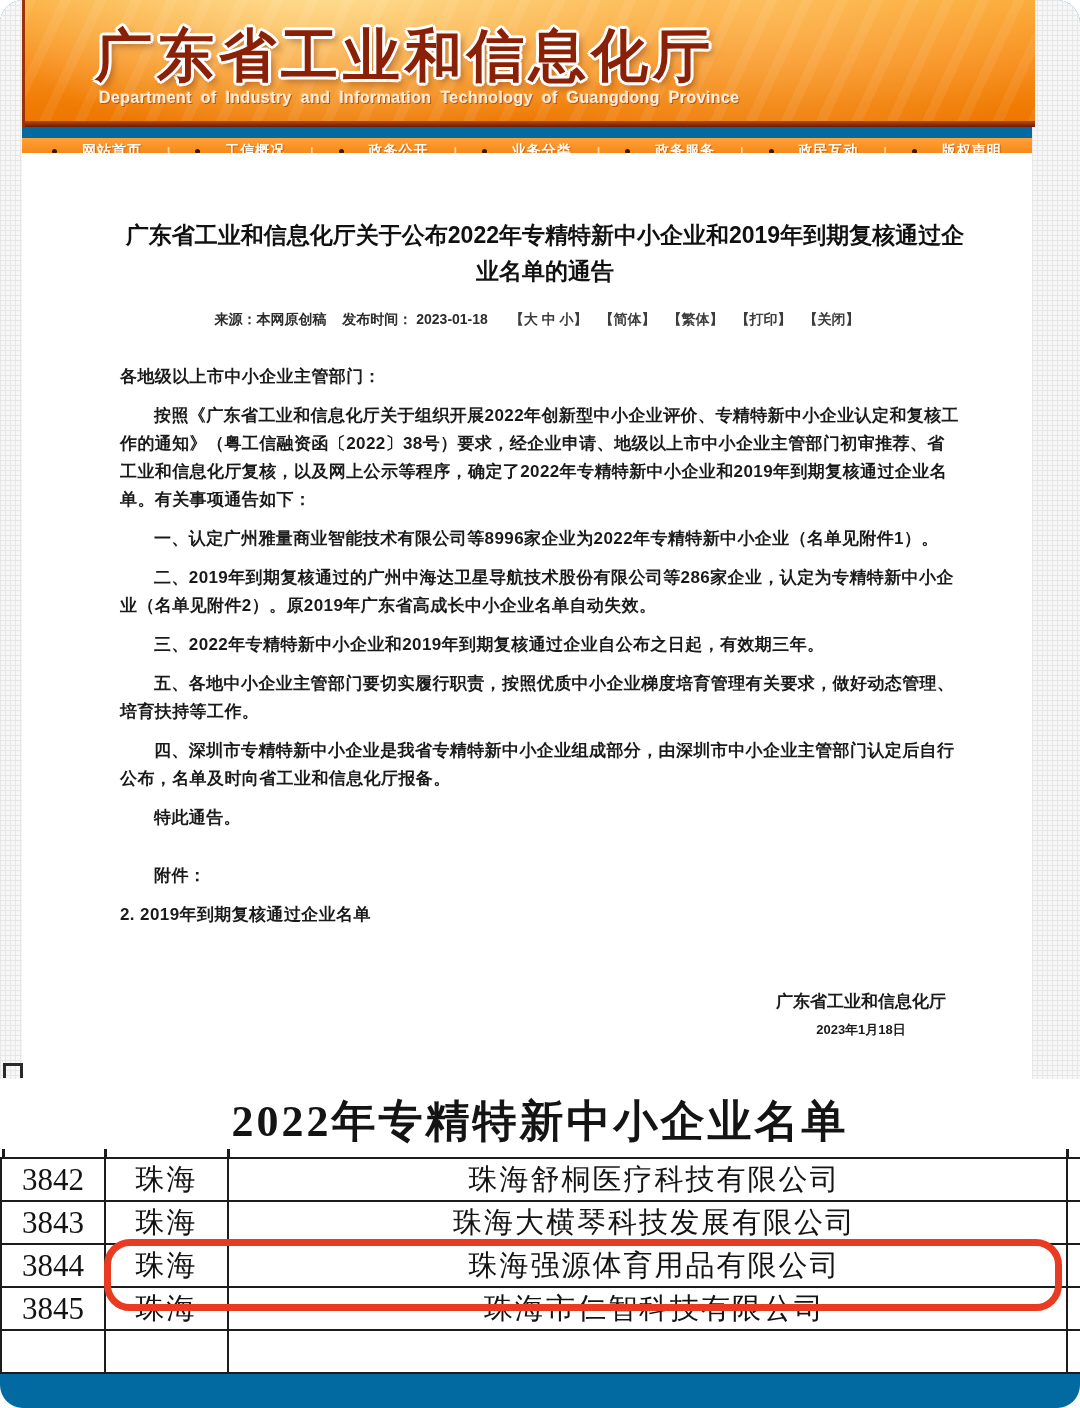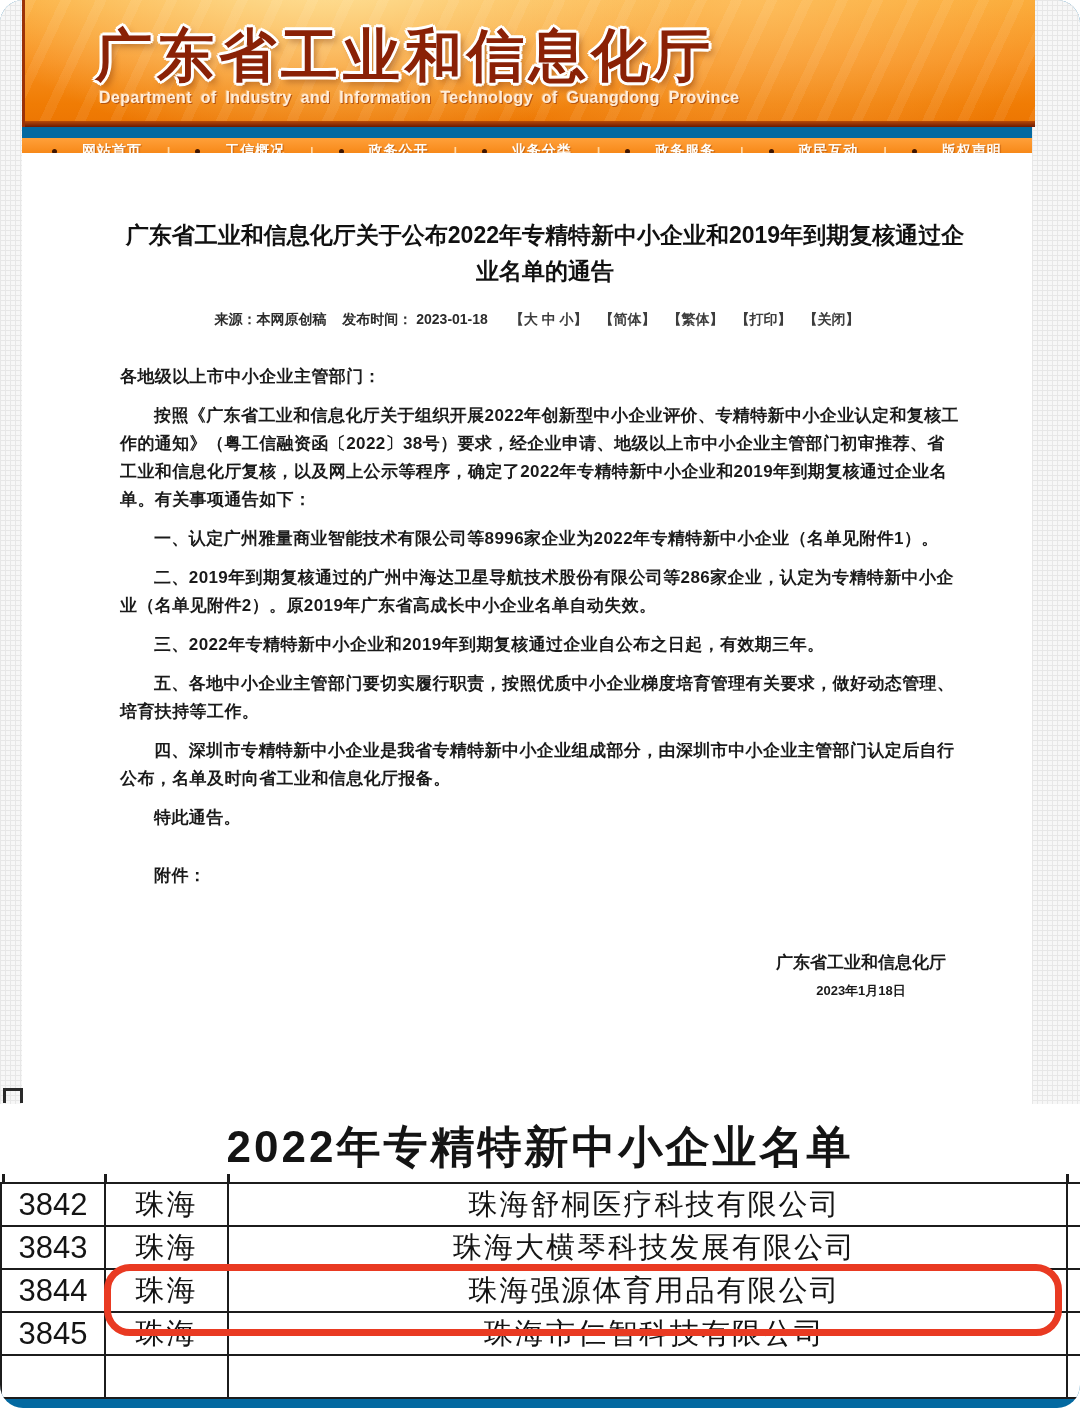--- a/index.html
+++ b/index.html
@@ -54,22 +54,22 @@
   .doc-body{margin-top:34px;font-size:17px;font-weight:600;}
   .doc-body p{margin:0 0 11px;line-height:28px;letter-spacing:.4px;}
   .indent{text-indent:2em;}
   .attach-label{margin-top:30px !important;}
   .attach-item{margin:0 0 10px;line-height:28px;}
   .sign-block{margin-top:48px;float:right;margin-right:14px;text-align:center;}
   .sign-name{font-size:17px;font-weight:600;line-height:28px;}
   .sign-date{font-size:13px;font-weight:600;line-height:28px;text-align:center;}
 
   
-  .sheet{position:absolute;left:0;top:1104px;width:1080px;height:295px;background:#fff;
-      font-family:Liberation Sans, sans-serif;color:#141414;}
+  .sheet{position:absolute;left:0;top:1079px;width:1080px;height:295px;background:#fff;
+      font-family:Liberation Serif, serif;color:#141414;}
   .sheet-title{margin:0;padding-top:14px;text-align:center;font-size:44px;font-weight:600;
       letter-spacing:3px;line-height:58px;}
   .company-table{border-collapse:collapse;table-layout:fixed;width:1080px;margin-top:6px;}
   .company-table td{border:2px solid #1c1c1c;height:41px;text-align:center;vertical-align:middle;
       padding:0;overflow:hidden;}
   .company-table td:last-child{border-right:none;}
   .col-num{font-size:31px;}
   .col-city,.col-company{font-size:29px;letter-spacing:2px;}
   .vline-right{position:absolute;left:1066px;top:76px;width:2px;height:219px;background:#1c1c1c;}
   .stub{position:absolute;width:3px;height:8px;background:#1c1c1c;top:70px;}
@@ -131,20 +131,21 @@
           <p class="indent">按照《广东省工业和信息化厅关于组织开展2022年创新型中小企业评价、专精特新中小企业认定和复核工作的通知》（粤工信融资函〔2022〕38号）要求，经企业申请、地级以上市中小企业主管部门初审推荐、省工业和信息化厅复核，以及网上公示等程序，确定了2022年专精特新中小企业和2019年到期复核通过企业名单。有关事项通告如下：</p>
           <p class="indent">一、认定广州雅量商业智能技术有限公司等8996家企业为2022年专精特新中小企业（名单见附件1）。</p>
           <p class="indent">二、2019年到期复核通过的广州中海达卫星导航技术股份有限公司等286家企业，认定为专精特新中小企业（名单见附件2）。原2019年广东省高成长中小企业名单自动失效。</p>
           <p class="indent">三、2022年专精特新中小企业和2019年到期复核通过企业自公布之日起，有效期三年。</p>
           <p class="indent">五、各地中小企业主管部门要切实履行职责，按照优质中小企业梯度培育管理有关要求，做好动态管理、培育扶持等工作。</p>
           <p class="indent">四、深圳市专精特新中小企业是我省专精特新中小企业组成部分，由深圳市中小企业主管部门认定后自行公布，名单及时向省工业和信息化厅报备。</p>
           <p class="indent">特此通告。</p>
         </div>
       <p class="indent attach-label">附件：</p>
       <div id="attachments">
+          <p class="attach-item">2. 2019年到期复核通过企业名单</p>
         </div>
       <div class="sign-block">
         <div class="sign-name">广东省工业和信息化厅</div>
         <div class="sign-date">2023年1月18日</div>
       </div>
     </div>
   </main>
 
   <section class="sheet">
     <div class="corner-artifact"></div>

